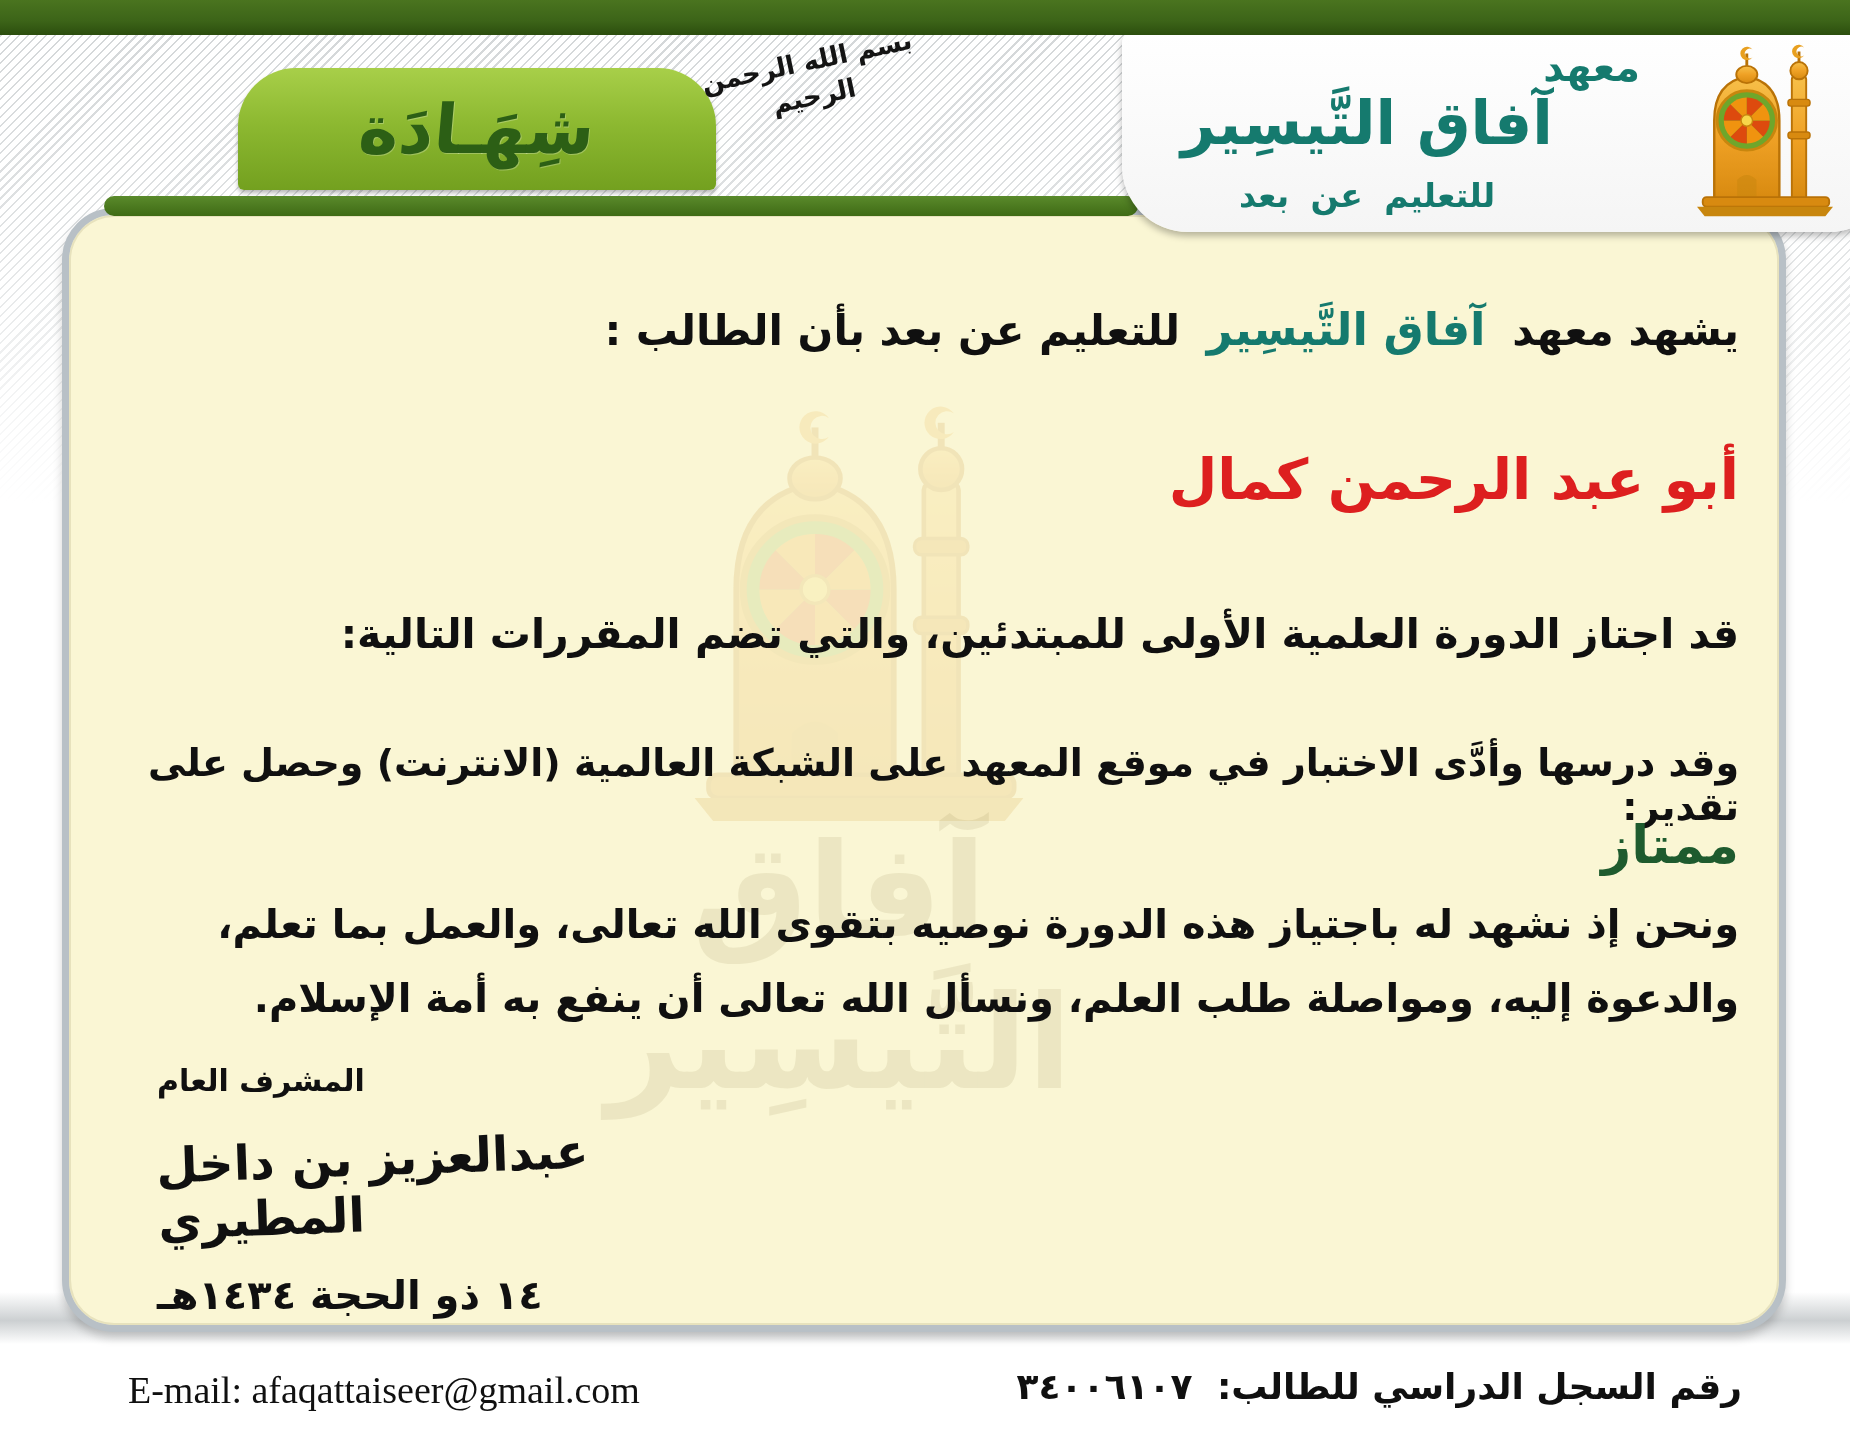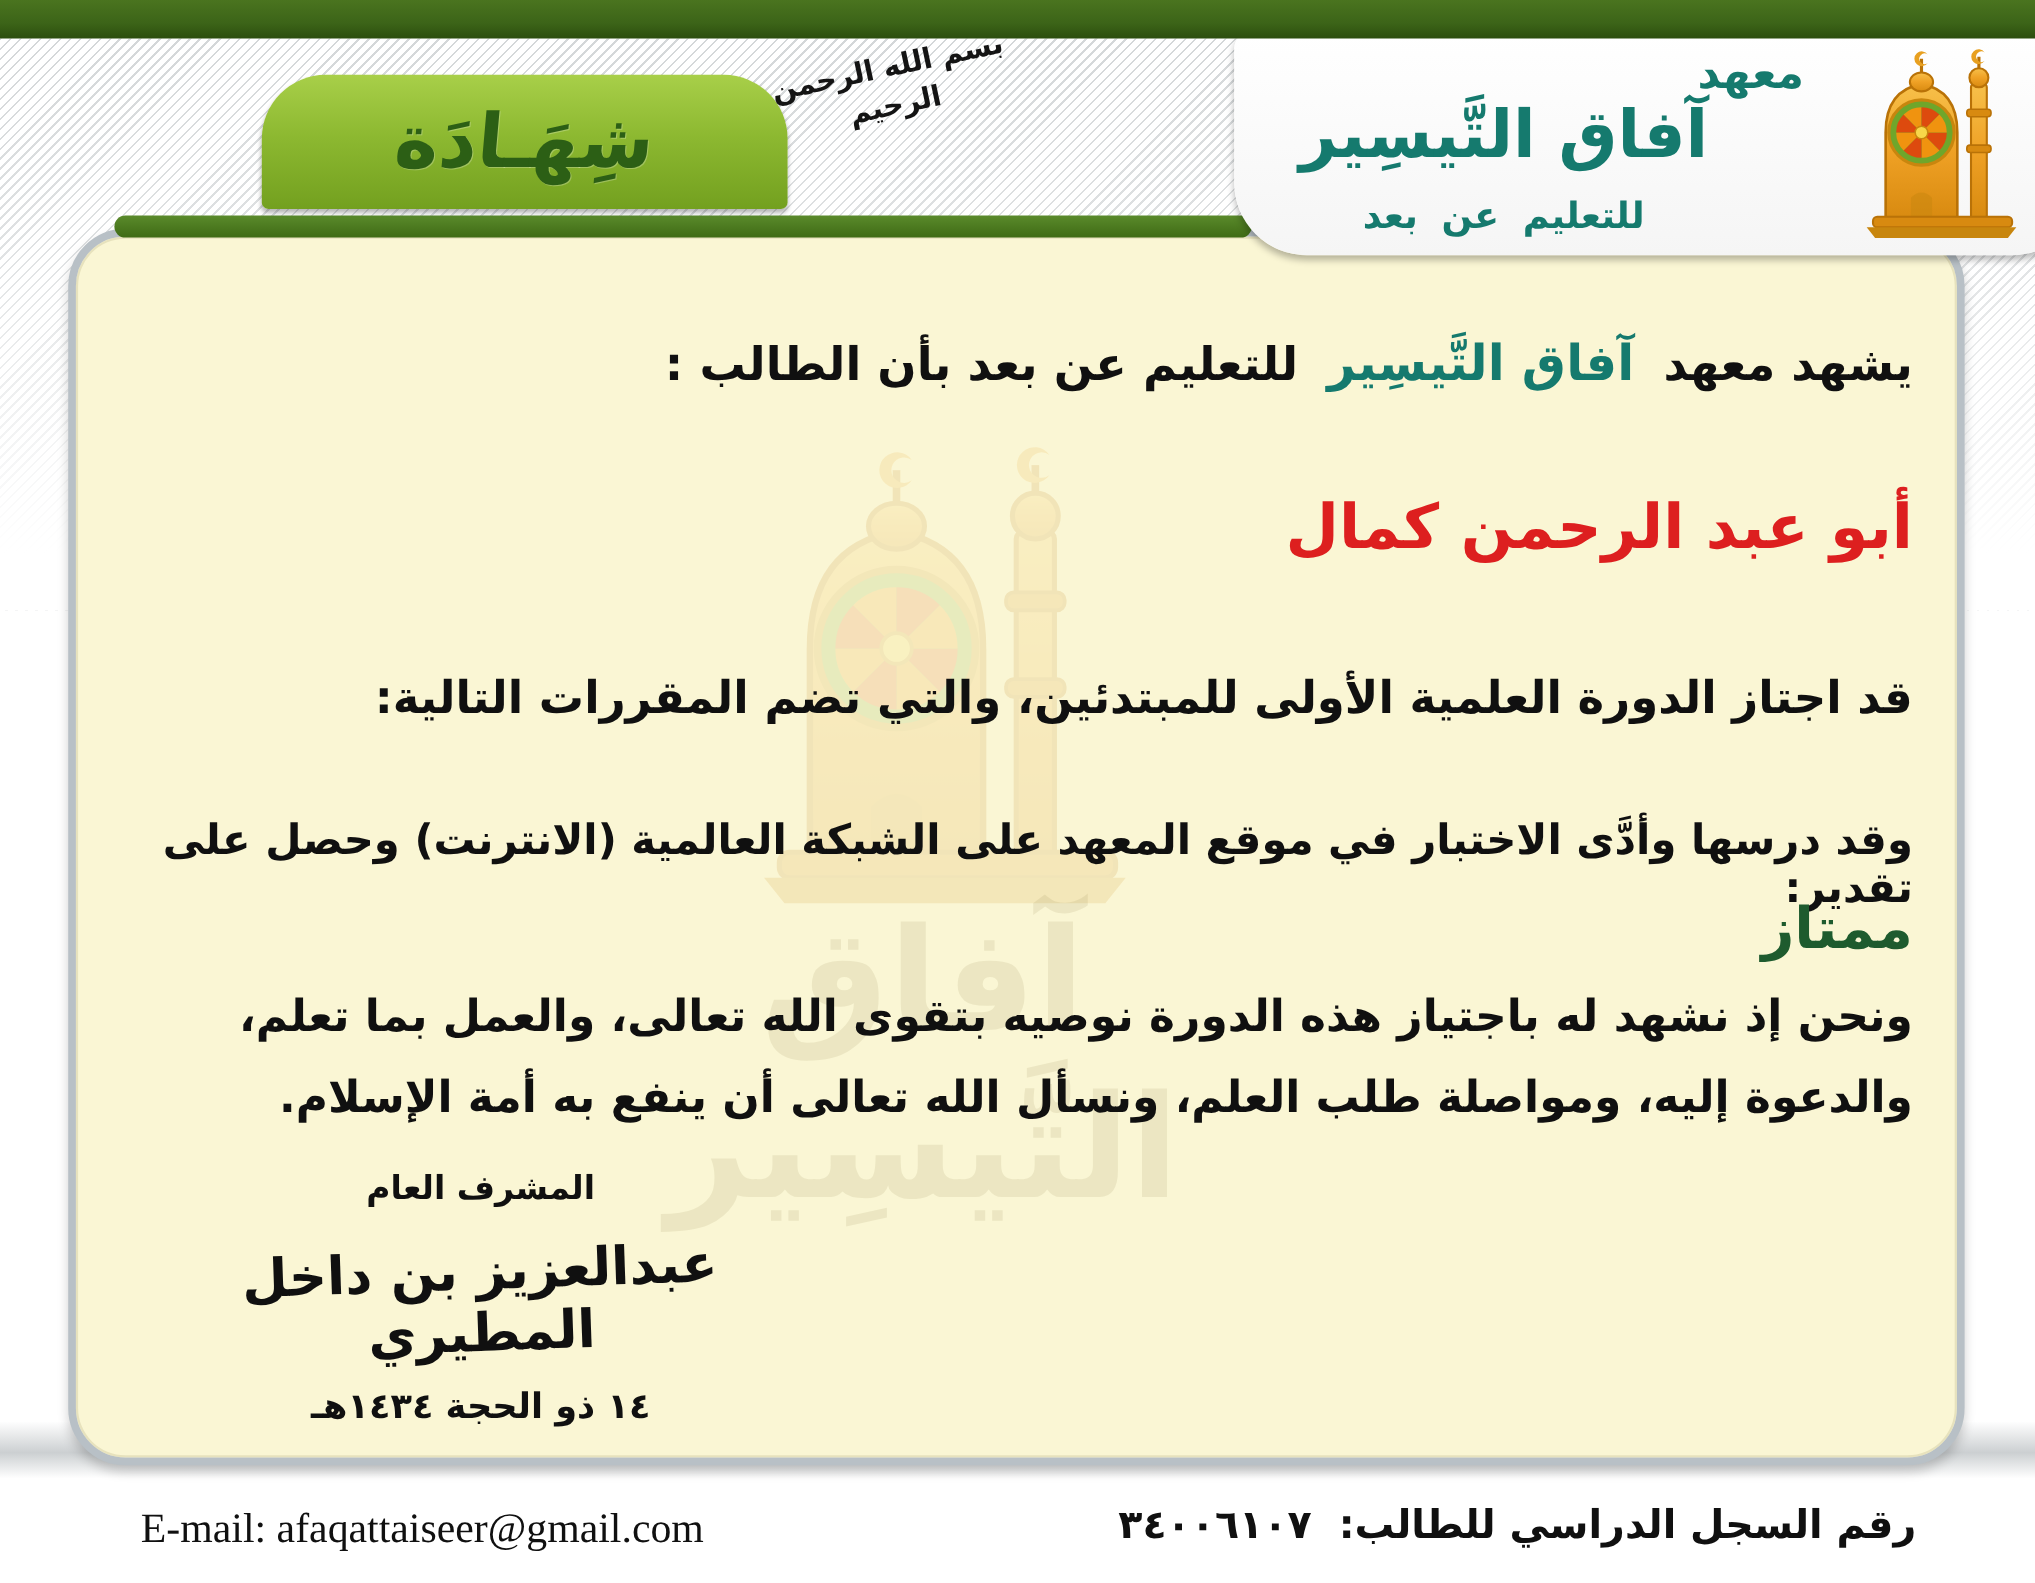--- a/index.html
+++ b/index.html
@@ -56,24 +56,24 @@
   .l-intro{top:88px;font-size:42px;font-weight:bold;}
   .l-intro .inline-logo{font-size:45px;font-weight:bold;color:#157a6e;padding:0 12px;}
   .l-name{top:232px;font-size:56px;font-weight:bold;color:#dd1f1f;}
   .l-course{top:352px;font-size:41px;font-weight:bold;margin-top:43px;}
   .l-subjects{top:438px;font-size:42px;font-weight:bold;color:#2b4a9e;}
   .l-exam{top:526px;font-size:38px;font-weight:bold;}
   .l-grade{top:600px;font-size:52px;font-weight:bold;color:#1e5b2e;}
   .l-close1{top:686px;font-size:40px;font-weight:bold;}
   .l-close2{top:760px;font-size:40px;font-weight:bold;}
 
-  .sign-block{position:absolute;left:88px;top:848px;width:560px;text-align:center;direction:rtl;color:#101010;}
+  .sign-block{position:absolute;left:88px;top:848px;width:560px;text-align:left;direction:rtl;color:#101010;}
   .sign-title{font-size:30px;font-weight:bold;}
   .sign-name{margin-top:30px;font-size:48px;font-weight:bold;transform:rotate(-2deg);}
-  .sign-date{margin-top:19px;font-size:32px;font-weight:bold;}
+  .sign-date{margin-top:32px;font-size:40px;font-weight:bold;}
 
   
   .footer-email{position:absolute;left:128px;top:1368px;z-index:3;
      font-family:"Liberation Serif",serif;font-size:38px;color:#101010;}
   .footer-record{position:absolute;right:108px;top:1366px;z-index:3;direction:rtl;
      font-size:36px;font-weight:bold;color:#101010;}
   .footer-record .rec-num{margin-right:12px;margin-left:24px;}
 </style>
 </head>
 <body>

